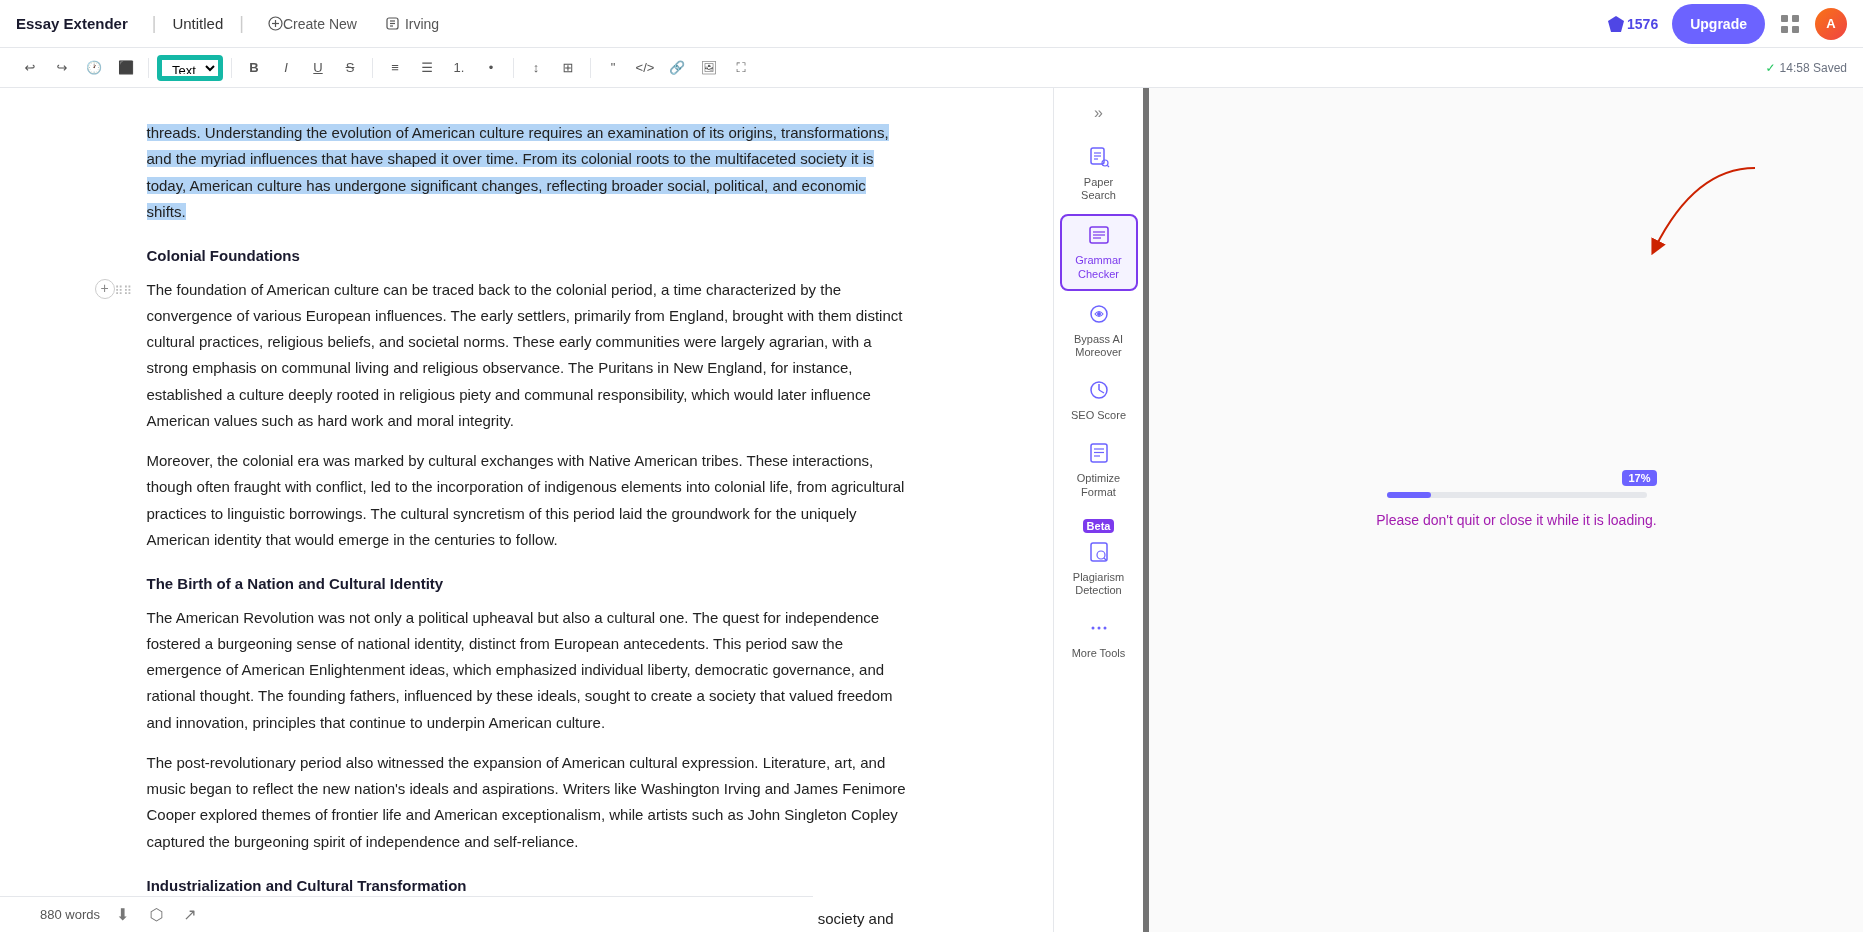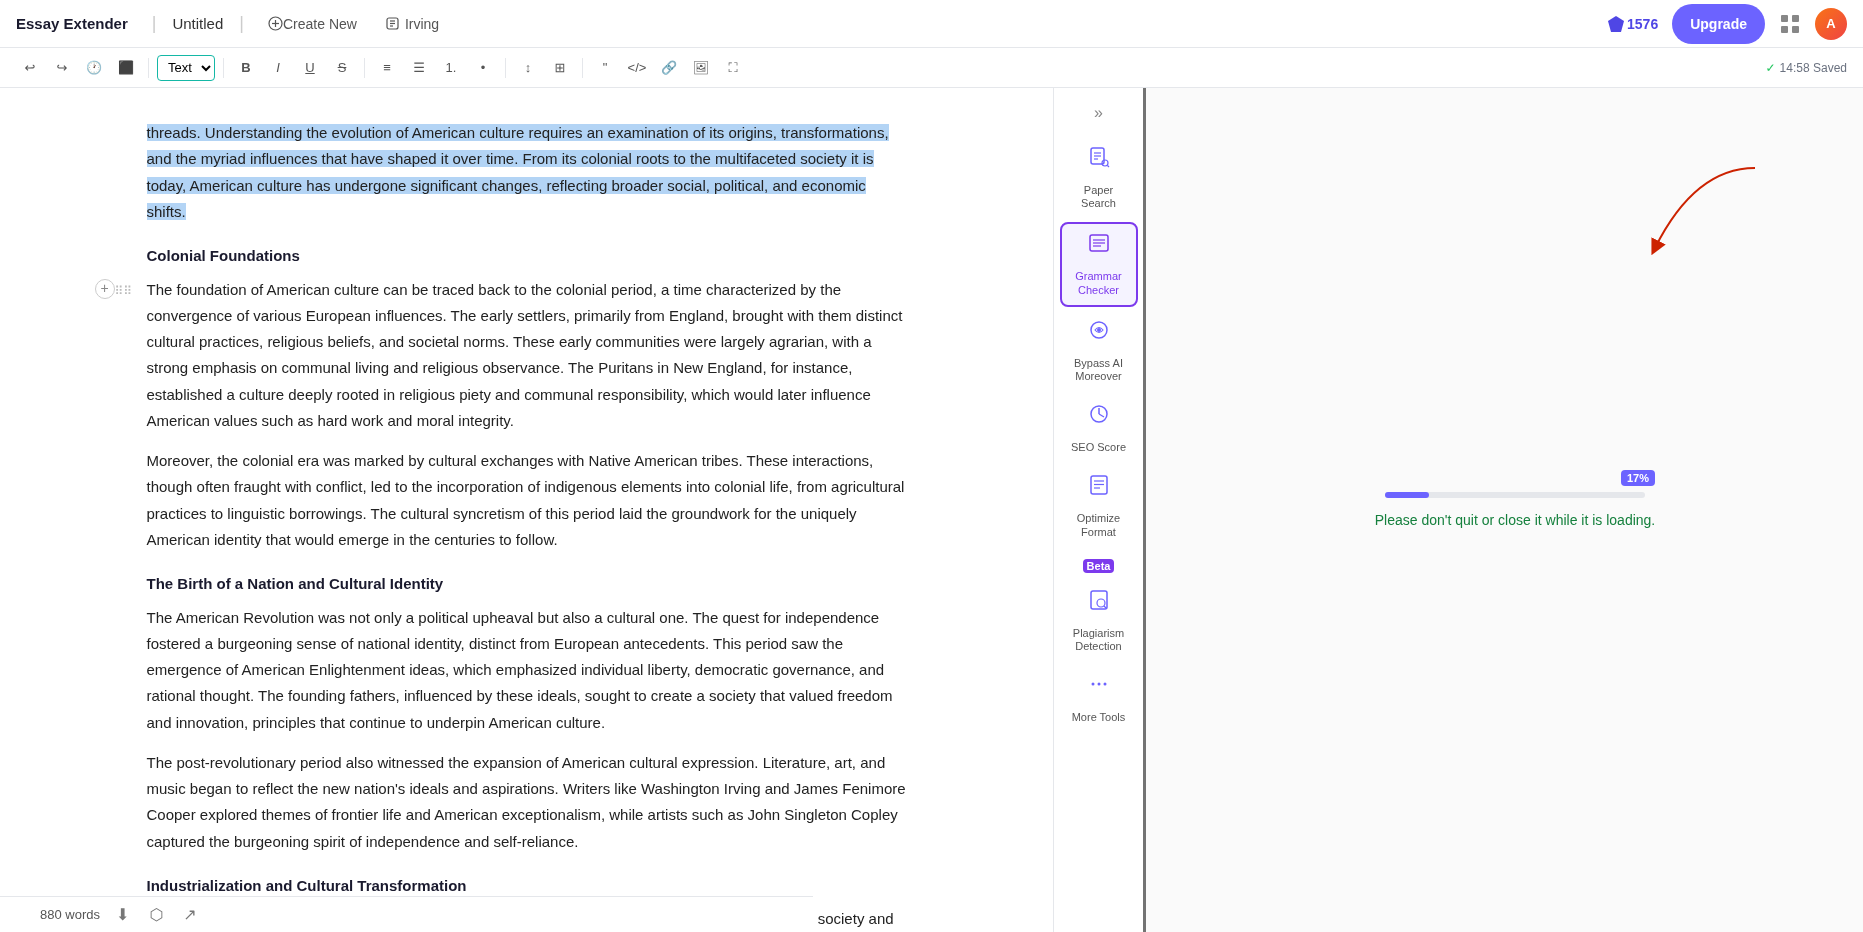--- a/index.html
+++ b/index.html
@@ -109,21 +109,21 @@
       align-items: center;
       justify-content: center;
       border-radius: 4px;
       cursor: pointer;
       border: none;
       background: transparent;
       color: #555;
       font-size: 13px;
     }
     .toolbar-select {
-      border: 1px solid #14b8a6;
+      border: 5px solid #14b8a6;
       border-radius: 4px;
       padding: 2px 6px;
       font-size: 13px;
       cursor: pointer;
       background: #fff;
       height: 26px;
     }
     .toolbar-sep {
       width: 1px;
       height: 20px;
@@ -247,21 +247,21 @@
       padding: 4px;
     }
     .sidebar-tool {
       display: flex;
       flex-direction: column;
       align-items: center;
       padding: 8px 6px;
       border-radius: 8px;
       cursor: pointer;
       width: 78px;
-      gap: 16px;
+      gap: 8px;
     }
     .sidebar-tool.active {
       border: 2px solid #7c3aed;
       background: #f5f3ff;
     }
     .sidebar-tool-label {
       font-size: 11px;
       color: #555;
       text-align: center;
       line-height: 1.2;
@@ -272,21 +272,21 @@
       color: #fff;
       font-size: 11px;
       border-radius: 4px;
       padding: 1px 4px;
       font-weight: 700;
     }
 
     
     .right-panel {
       width: 720px;
-      border-left: 3px solid #737373;
+      border-left: 6px solid #737373;
       background: #fafafa;
       display: flex;
       flex-direction: column;
       align-items: center;
       justify-content: center;
       position: relative;
       padding-left: 21px;
     }
     .loading-section {
       display: flex;
@@ -313,21 +313,21 @@
       top: -22px;
       background: #6c63ff;
       color: #fff;
       font-size: 11px;
       border-radius: 4px;
       padding: 2px 6px;
       font-weight: 700;
     }
     .loading-text {
       font-size: 14px;
-      color: #15803d;
+      color: #a21caf;
     }
 
     
     .red-arrow-svg {
       position: absolute;
       top: 100px;
       right: 95px;
       pointer-events: none;
     }
   </style>

